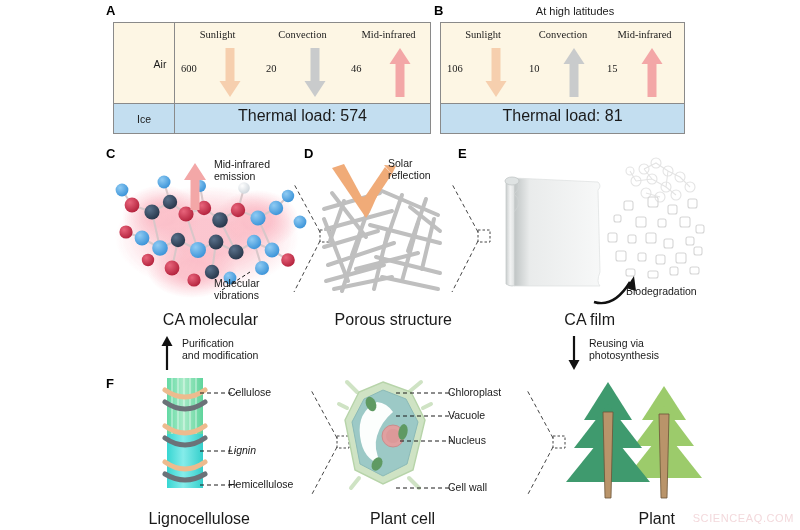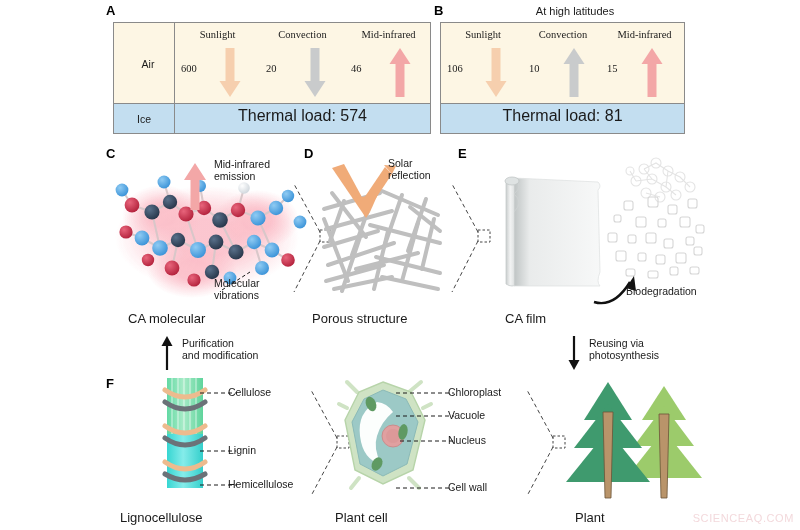--- a/index.html
+++ b/index.html
@@ -4,21 +4,21 @@
 <style>
   html,body{margin:0;padding:0;}
   body{
     width:800px;height:530px;position:relative;background:#ffffff;
     font-family:"Liberation Sans", sans-serif;color:#1a1a1a;overflow:hidden;
   }
   .fig{position:absolute;inset:0;}
   .abs{position:absolute;}
   .plabel{font-size:13px;font-weight:bold;color:#000;}
   .ptitle{font-size:11px;color:#1a1a1a;text-align:center;}
-  .caption{font-size:13px;color:#1a1a1a;text-align:left;}
+  .caption{font-size:16px;color:#1a1a1a;text-align:right;}
   .anno{font-size:10.5px;color:#1a1a1a;line-height:1.18;}
   .rowlab{font-size:10.5px;color:#1a1a1a;text-align:center;}
   .thermal{font-size:16px;color:#1a1a1a;text-align:center;}
 
   
   .tbl{position:absolute;border:1px solid #8a8a8a;box-sizing:border-box;}
   .air-row{position:absolute;left:0;right:0;top:0;background:#fdf6e4;}
   .ice-row{position:absolute;left:0;right:0;bottom:0;background:#c3def0;
            border-top:1px solid #8a8a8a;box-sizing:border-box;}
   .vdiv{position:absolute;top:0;bottom:0;width:1px;background:#8a8a8a;}
@@ -40,21 +40,21 @@
 
 <div class="fig">
 
   <div class="abs plabel" style="left:106px;top:3px;">A</div>
 
   <div class="tbl" style="left:113px;top:22px;width:318px;height:112px;">
     <div class="air-row" style="height:82px;"></div>
     <div class="ice-row" style="height:30px;"></div>
     <div class="vdiv" style="left:60px;"></div>
 
-    <div class="abs rowlab" style="left:4px;top:35px;width:60px;">Air</div>
+    <div class="abs rowlab" style="left:16px;top:35px;width:60px;">Air</div>
     <div class="abs rowlab" style="left:0;bottom:8px;width:60px;">Ice</div>
     <div class="abs thermal" style="left:61px;right:0;bottom:8px;">Thermal load: 574</div>
 
     <div class="flowcol" style="left:61px;width:85px;">
       <div class="flow-title">Sunlight</div>
       <div class="flow-num" style="left:6px;top:40px;">600</div>
       <div class="flow-arrow" style="left:44px;top:25px;">
         <svg width="22" height="50" viewBox="0 0 22 50">
             <path d="M6.5 0 H15.5 V33 H21.5 L11 49 L0.5 33 H6.5 Z" fill="#f6cfae"></path>
           </svg>
@@ -427,21 +427,21 @@
         <line x1="0" y1="1" x2="36" y2="1" stroke="#1a1a1a" stroke-width="1" stroke-dasharray="4,3"></line>
       </svg>
   </div>
   <div class="abs anno" style="left:228px;top:386px;">Cellulose</div>
 
   <div class="svgbox" style="left:200px;top:450px;">
     <svg width="36" height="2" viewBox="0 0 36 2">
         <line x1="0" y1="1" x2="36" y2="1" stroke="#1a1a1a" stroke-width="1" stroke-dasharray="4,3"></line>
       </svg>
   </div>
-  <div class="abs anno" style="left:228px;top:444px;">Lignin</div>
+  <div class="abs anno" style="left:228px;top:444px;font-style:italic;">Lignin</div>
 
   <div class="svgbox" style="left:200px;top:484px;">
     <svg width="36" height="2" viewBox="0 0 36 2">
         <line x1="0" y1="1" x2="36" y2="1" stroke="#1a1a1a" stroke-width="1" stroke-dasharray="4,3"></line>
       </svg>
   </div>
   <div class="abs anno" style="left:228px;top:478px;">Hemicellulose</div>
 
   <div class="abs caption" style="left:120px;top:510px;width:130px;">Lignocellulose</div>
 

